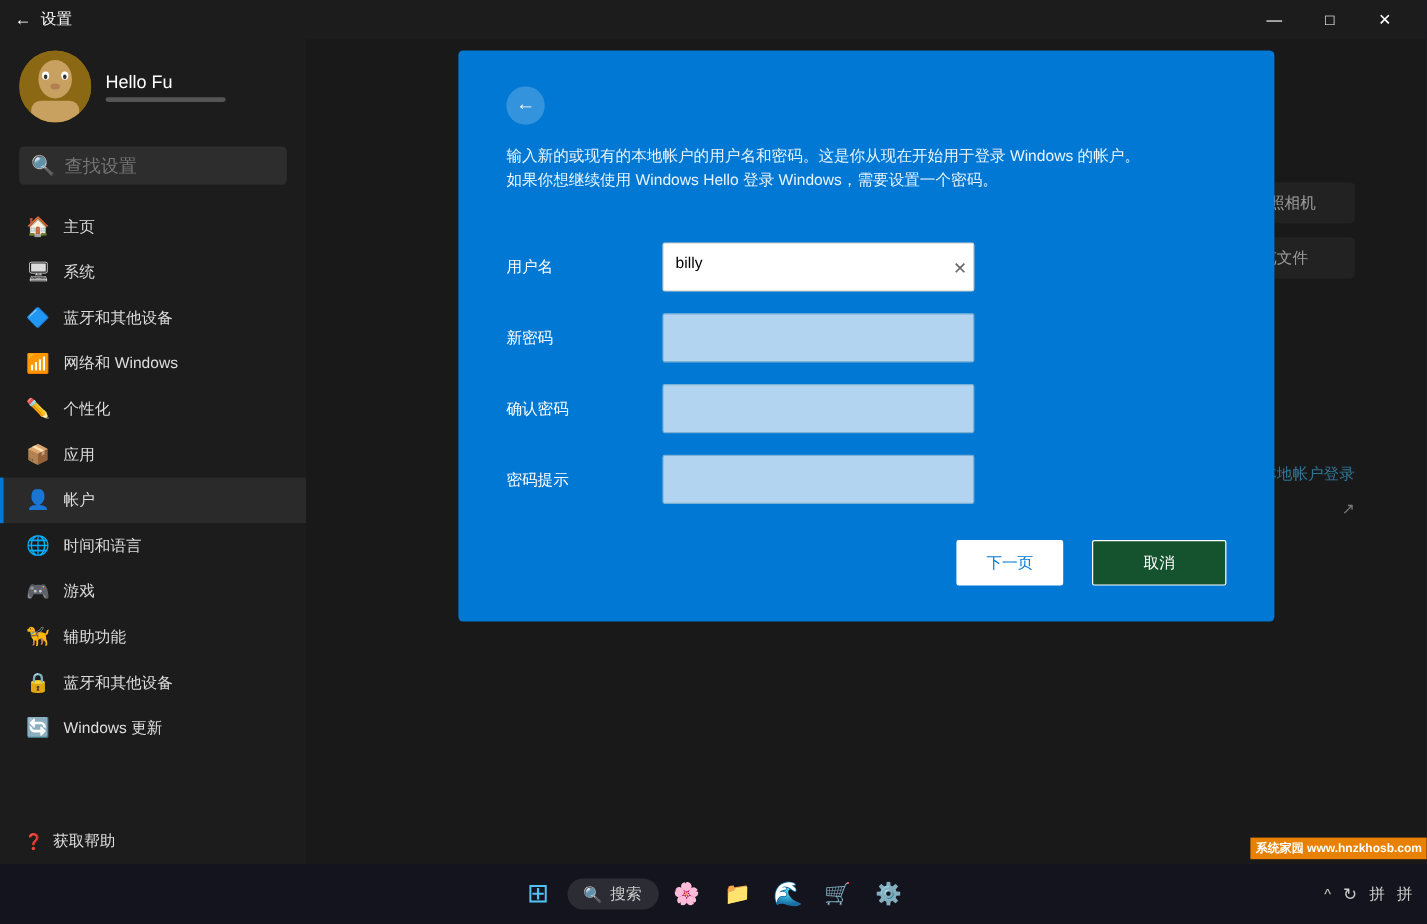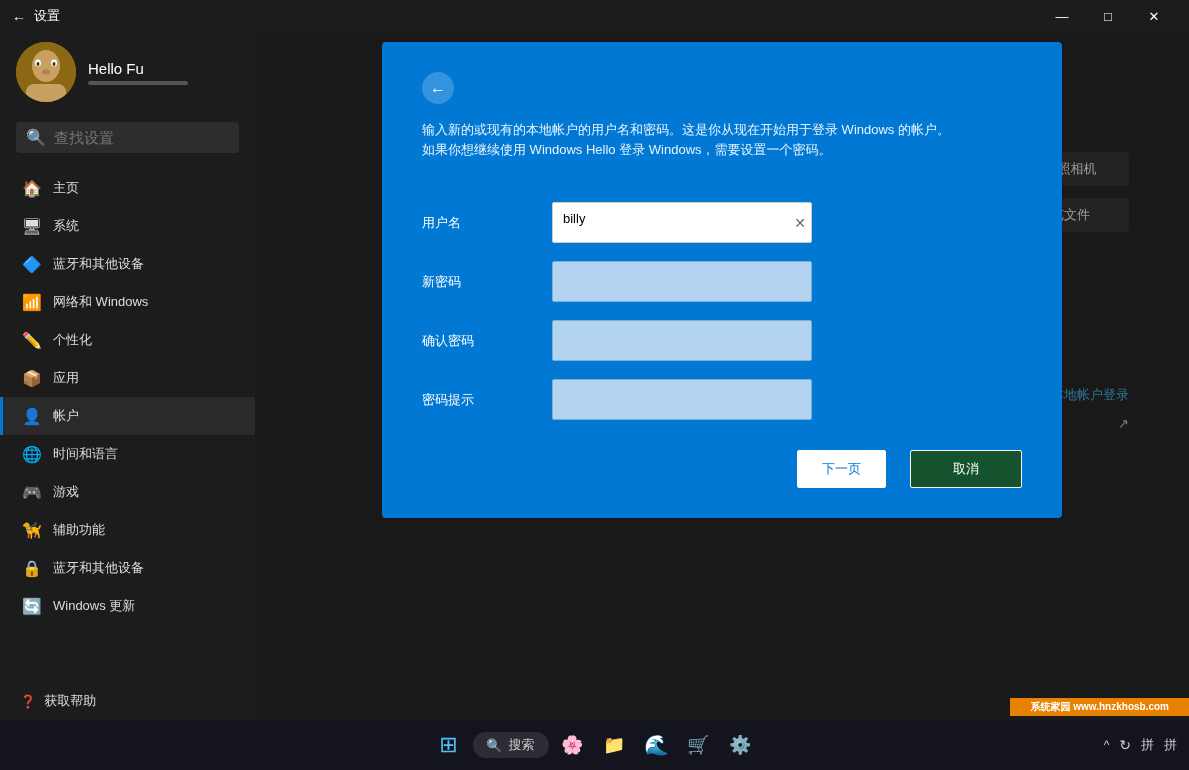--- a/index.html
+++ b/index.html
@@ -355,21 +355,21 @@
       font-size: 13px;
       cursor: pointer;
     }
     .watermark {
       position: absolute;
       bottom: 54px;
       right: 0;
       background: rgba(255,140,0,0.9);
       color: #fff;
       font-size: 10px;
-      padding: 2px 20px;
+      padding: 2px 4px;
       font-weight: bold;
     }
 
     
     .avatar-face {
       width: 60px;
       height: 60px;
       border-radius: 50%;
       background: #8B6914;
       overflow: hidden;

